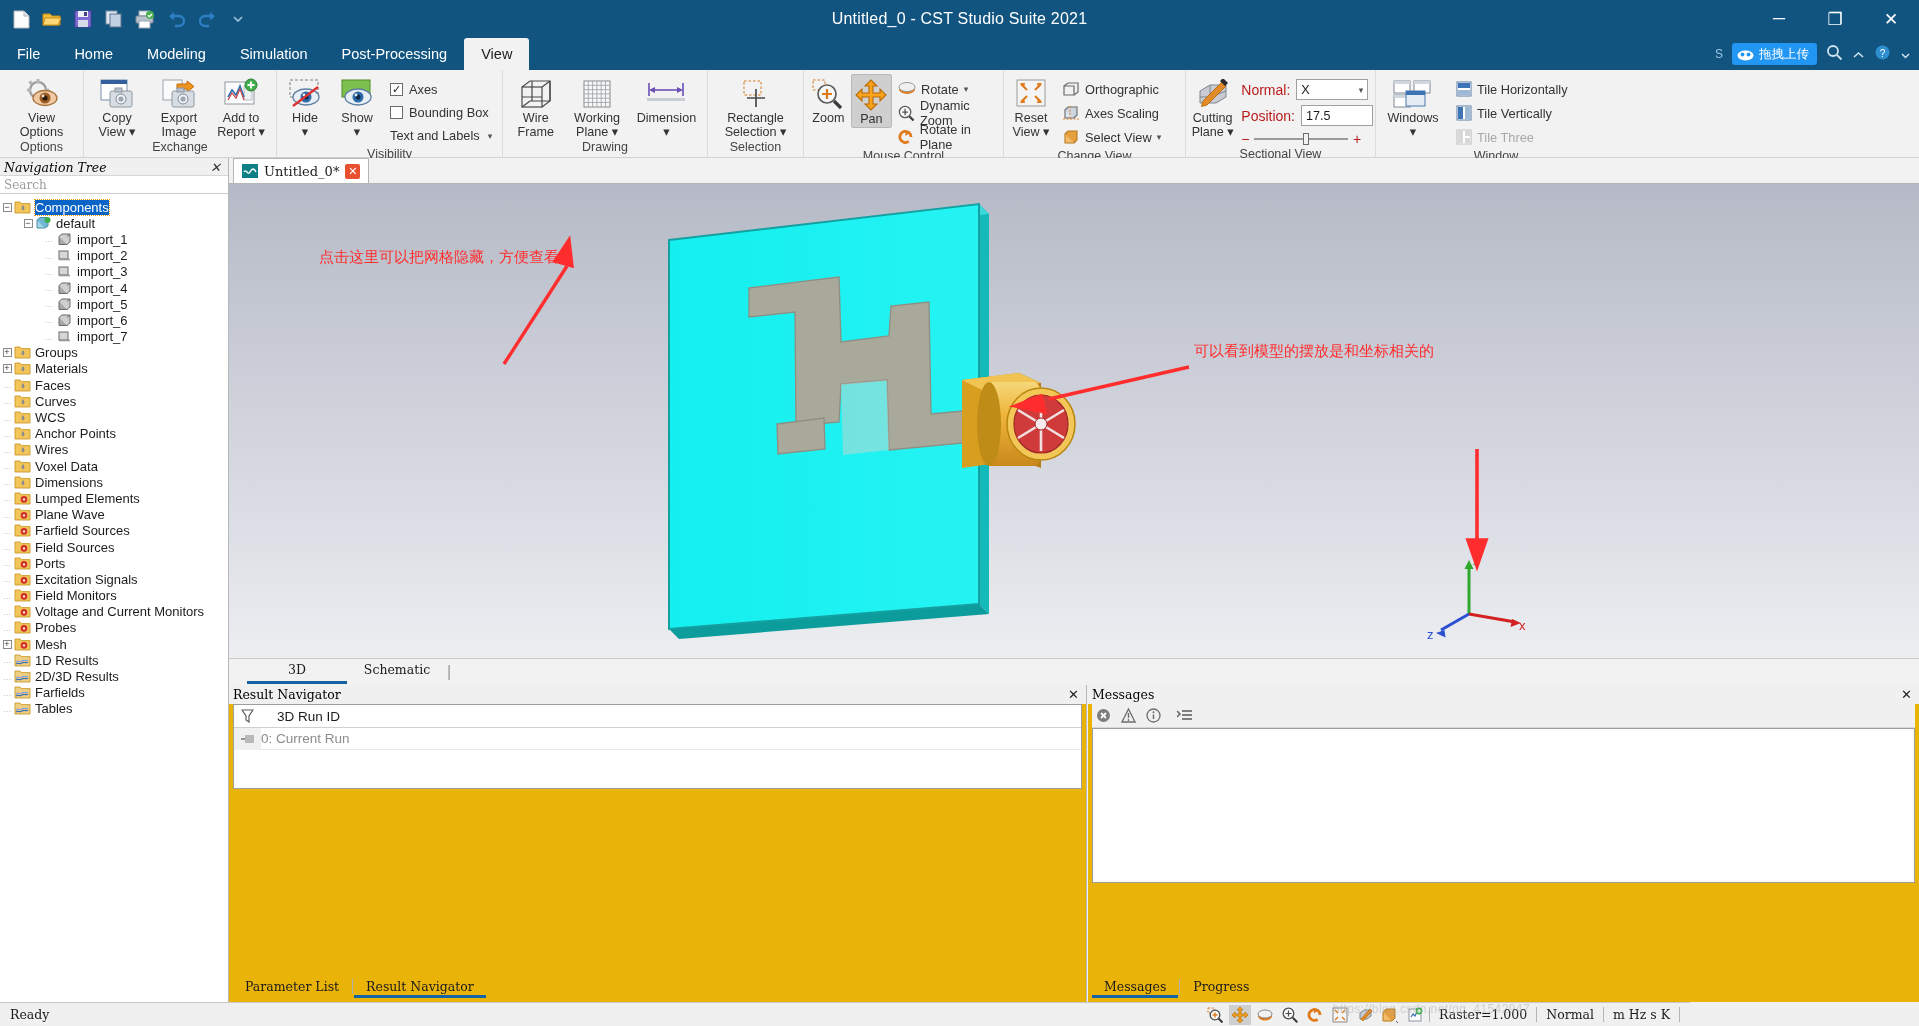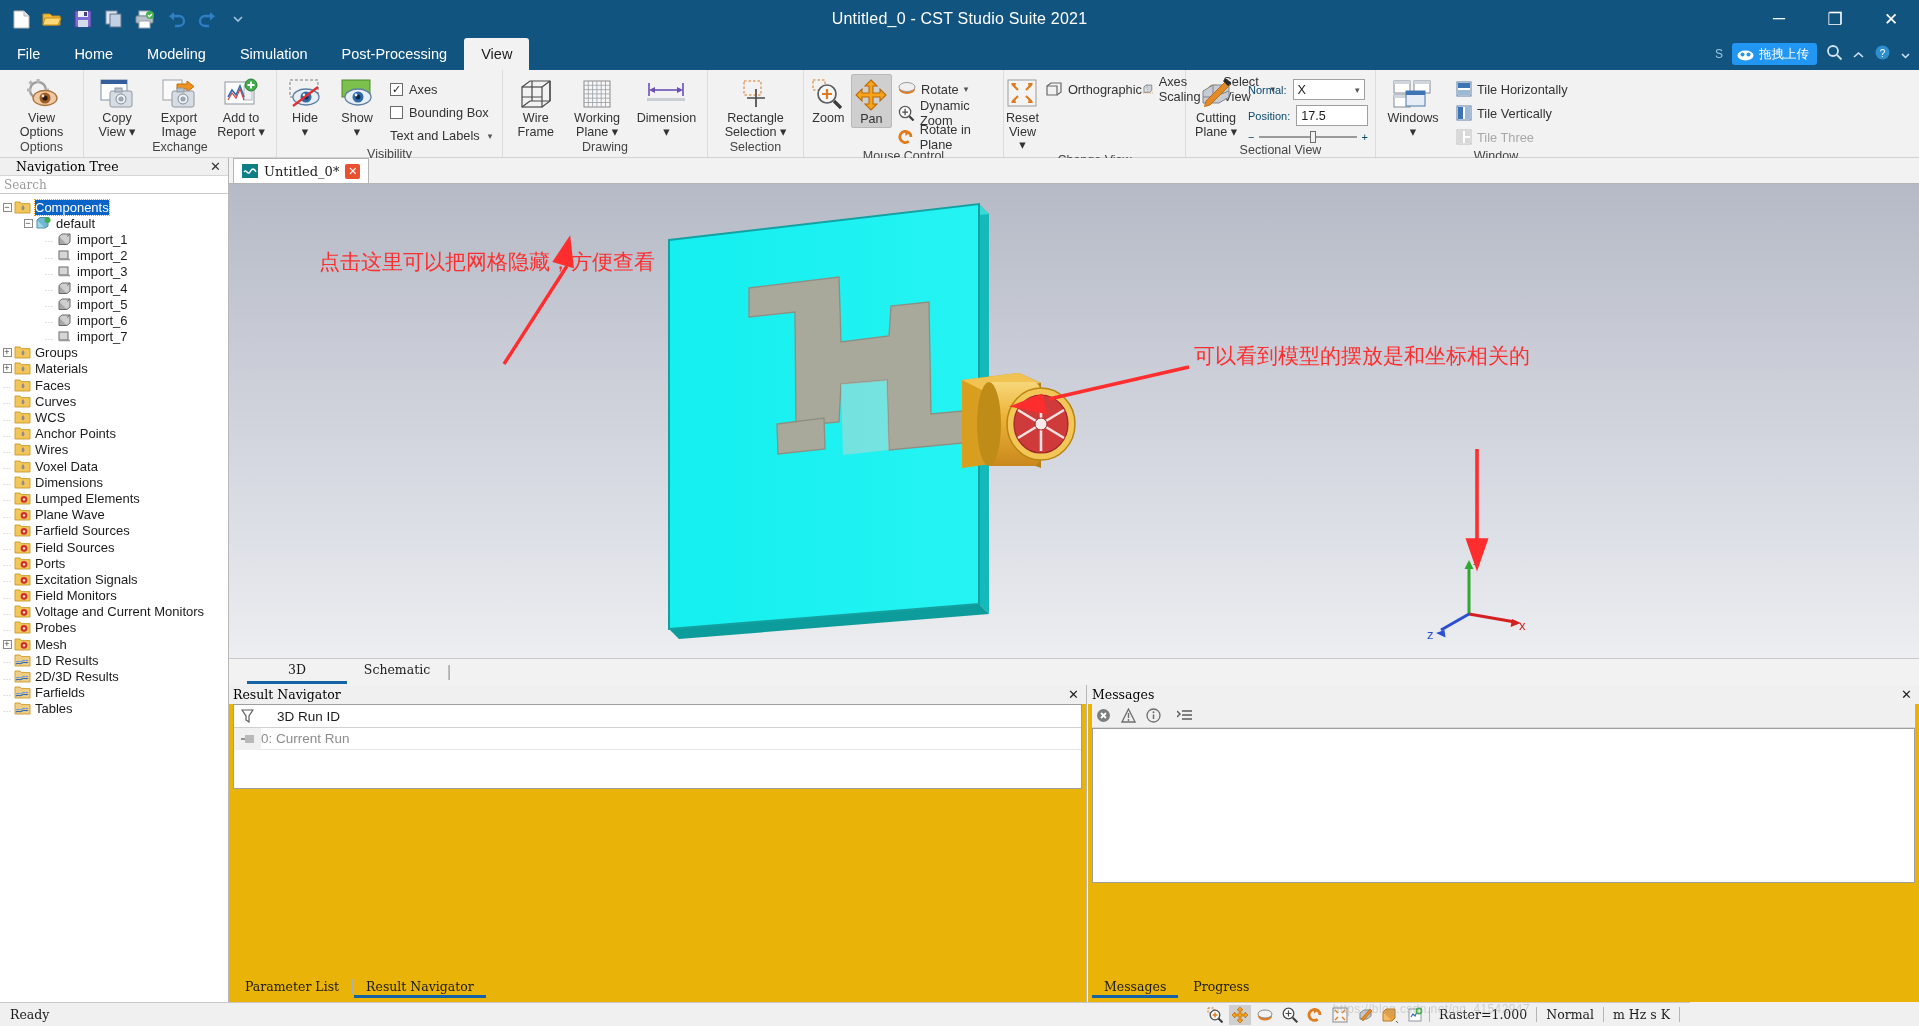--- a/index.html
+++ b/index.html
@@ -91,36 +91,37 @@
   .chk { display: flex; align-items: center; gap: 6px; font-size: 12.8px; color: #333; height: 23px; }
   .chkbox { width: 13px; height: 13px; border: 1px solid #6b6b6b; background: #fff;
             display: flex; align-items: center; justify-content: center; font-size: 11px; color: #1b1b1b; }
   .smallrow { display: flex; align-items: center; gap: 5px; font-size: 12.8px; color: #333; height: 24px; }
   .caret { font-size: 9px; color: #555; }
   .fld {
     border: 1px solid #a0a0a0; background: #fff; height: 21px; width: 72px;
     font-size: 12.6px; color: #1b1b1b; display: flex; align-items: center;
     padding: 0 4px; justify-content: space-between;
   }
-  .lbl-inline { font-size: 11px; color: #0c4a6e; }
+  .lbl-inline { font-size: 14px; color: #b91c1c; }
   .slider { display: flex; align-items: center; gap: 5px; width: 120px; }
   .slider .track { flex: 1; height: 2px; background: #9a9a9a; position: relative; }
   .slider .thumb { position: absolute; left: 52%; top: -5px; width: 6px; height: 12px;
                    background: #f2f2f2; border: 1px solid #6d6d6d; }
 
   
   .navpanel {
     position: absolute; left: 0; top: 158px; width: 229px; height: 844px;
     background: #fff; border-right: 1px solid #b8b8b8;
   }
   .navtitle {
     height: 18px; background: #f0f0f0; font-family: "DejaVu Serif", serif;
-    font-size: 12.5px; color: #000; padding-left: 16px; display: flex;
-    align-items: center; justify-content: space-between;
+    font-size: 12.5px; color: #000; padding-left: 4px; display: flex;
+    align-items: flex-end; justify-content: space-between;
     border-bottom: 1px solid #d6d6d6;
+    font-style: italic;
   }
   .navtitle .x { font-size: 13px; color: #333; padding-right: 7px; font-family: "Liberation Sans", sans-serif; }
   .navsearch {
     height: 18px; border-bottom: 1px solid #ccc; background: #fff;
     font-family: "DejaVu Serif", serif; font-size: 12px; color: #9b9b9b;
     display: flex; align-items: center; padding-left: 4px;
   }
   .tree { padding-top: 5px; font-size: 13px; color: #1b1b1b; }
   .trow { display: flex; align-items: center; height: 16.2px; white-space: nowrap; }
   .tgutter { width: 14px; display: flex; align-items: center; justify-content: center; }
@@ -151,21 +152,21 @@
     width: 15px; height: 15px; background: #e8502f; color: #fff;
     display: flex; align-items: center; justify-content: center;
     font-size: 11px; font-family: "Liberation Sans", sans-serif; border-radius: 2px;
   }
   .canvas3d {
     position: relative; width: 1690px; height: 474px;
     background: linear-gradient(to bottom, #b5bac6 0%, #c9ccd6 35%, #dde0e6 75%, #eceef1 100%);
     overflow: hidden;
   }
   .anno {
-    position: absolute; color: #ff2d2d; font-size: 21px;
+    position: absolute; color: #ff2d2d; font-size: 15px;
     font-family: "DejaVu Sans", sans-serif; white-space: nowrap;
   }
   .viewfoot {
     height: 26px; background: #f2f2f2; display: flex; align-items: center;
     padding-left: 18px; border-top: 1px solid #c9c9c9;
   }
   .vtab {
     width: 100px; text-align: center; font-family: "DejaVu Serif", serif;
     font-size: 12.5px; color: #1b1b1b; height: 25px; line-height: 22px;
   }
@@ -578,21 +579,21 @@
             <rect x="2" y="1" width="28" height="26" fill="#f4f4f4" stroke="#9a9a9a"></rect>
             <g stroke="#e07b1e" stroke-width="2.1" fill="none">
               <path d="M12 11L6 5M20 11l6-6M12 17l-6 6M20 17l6 6"></path>
             </g>
             <path d="M5 4l5 0-1 5zM27 4l-5 0 1 5zM5 24l5 0-1-5zM27 24l-5 0 1-5z" fill="#e07b1e"></path>
           </svg>
         </div>
         <div class="lb">Reset</div>
         <div class="lb">View ▾</div>
       </div>
-      <div style="display:flex;flex-direction:row;padding-top:3px;padding-left:6px">
+      <div style="display:flex;flex-direction:column;padding-top:3px;padding-left:6px">
         <div class="smallrow">
           <svg width="18" height="16" viewBox="0 0 18 16">
               <path d="M2 5h10v9H2z" fill="none" stroke="#6a6a6a" stroke-width="1.2"></path>
               <path d="M2 5l4-3h10v9l-4 3" fill="none" stroke="#6a6a6a" stroke-width="1.2"></path>
             </svg>
           <span>Orthographic</span>
         </div>
         <div class="smallrow">
           <svg width="18" height="16" viewBox="0 0 18 16">
               <path d="M3 5h9v8H3z" fill="#dfe5ec" stroke="#6a6a6a" stroke-width="1.1"></path>

